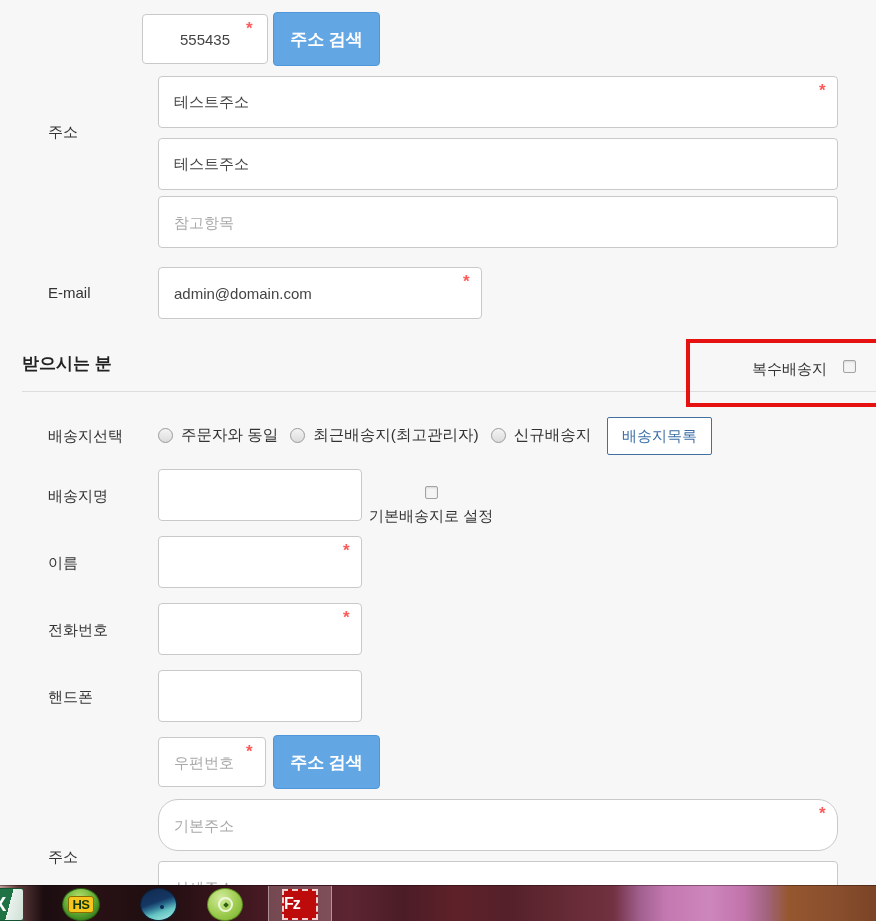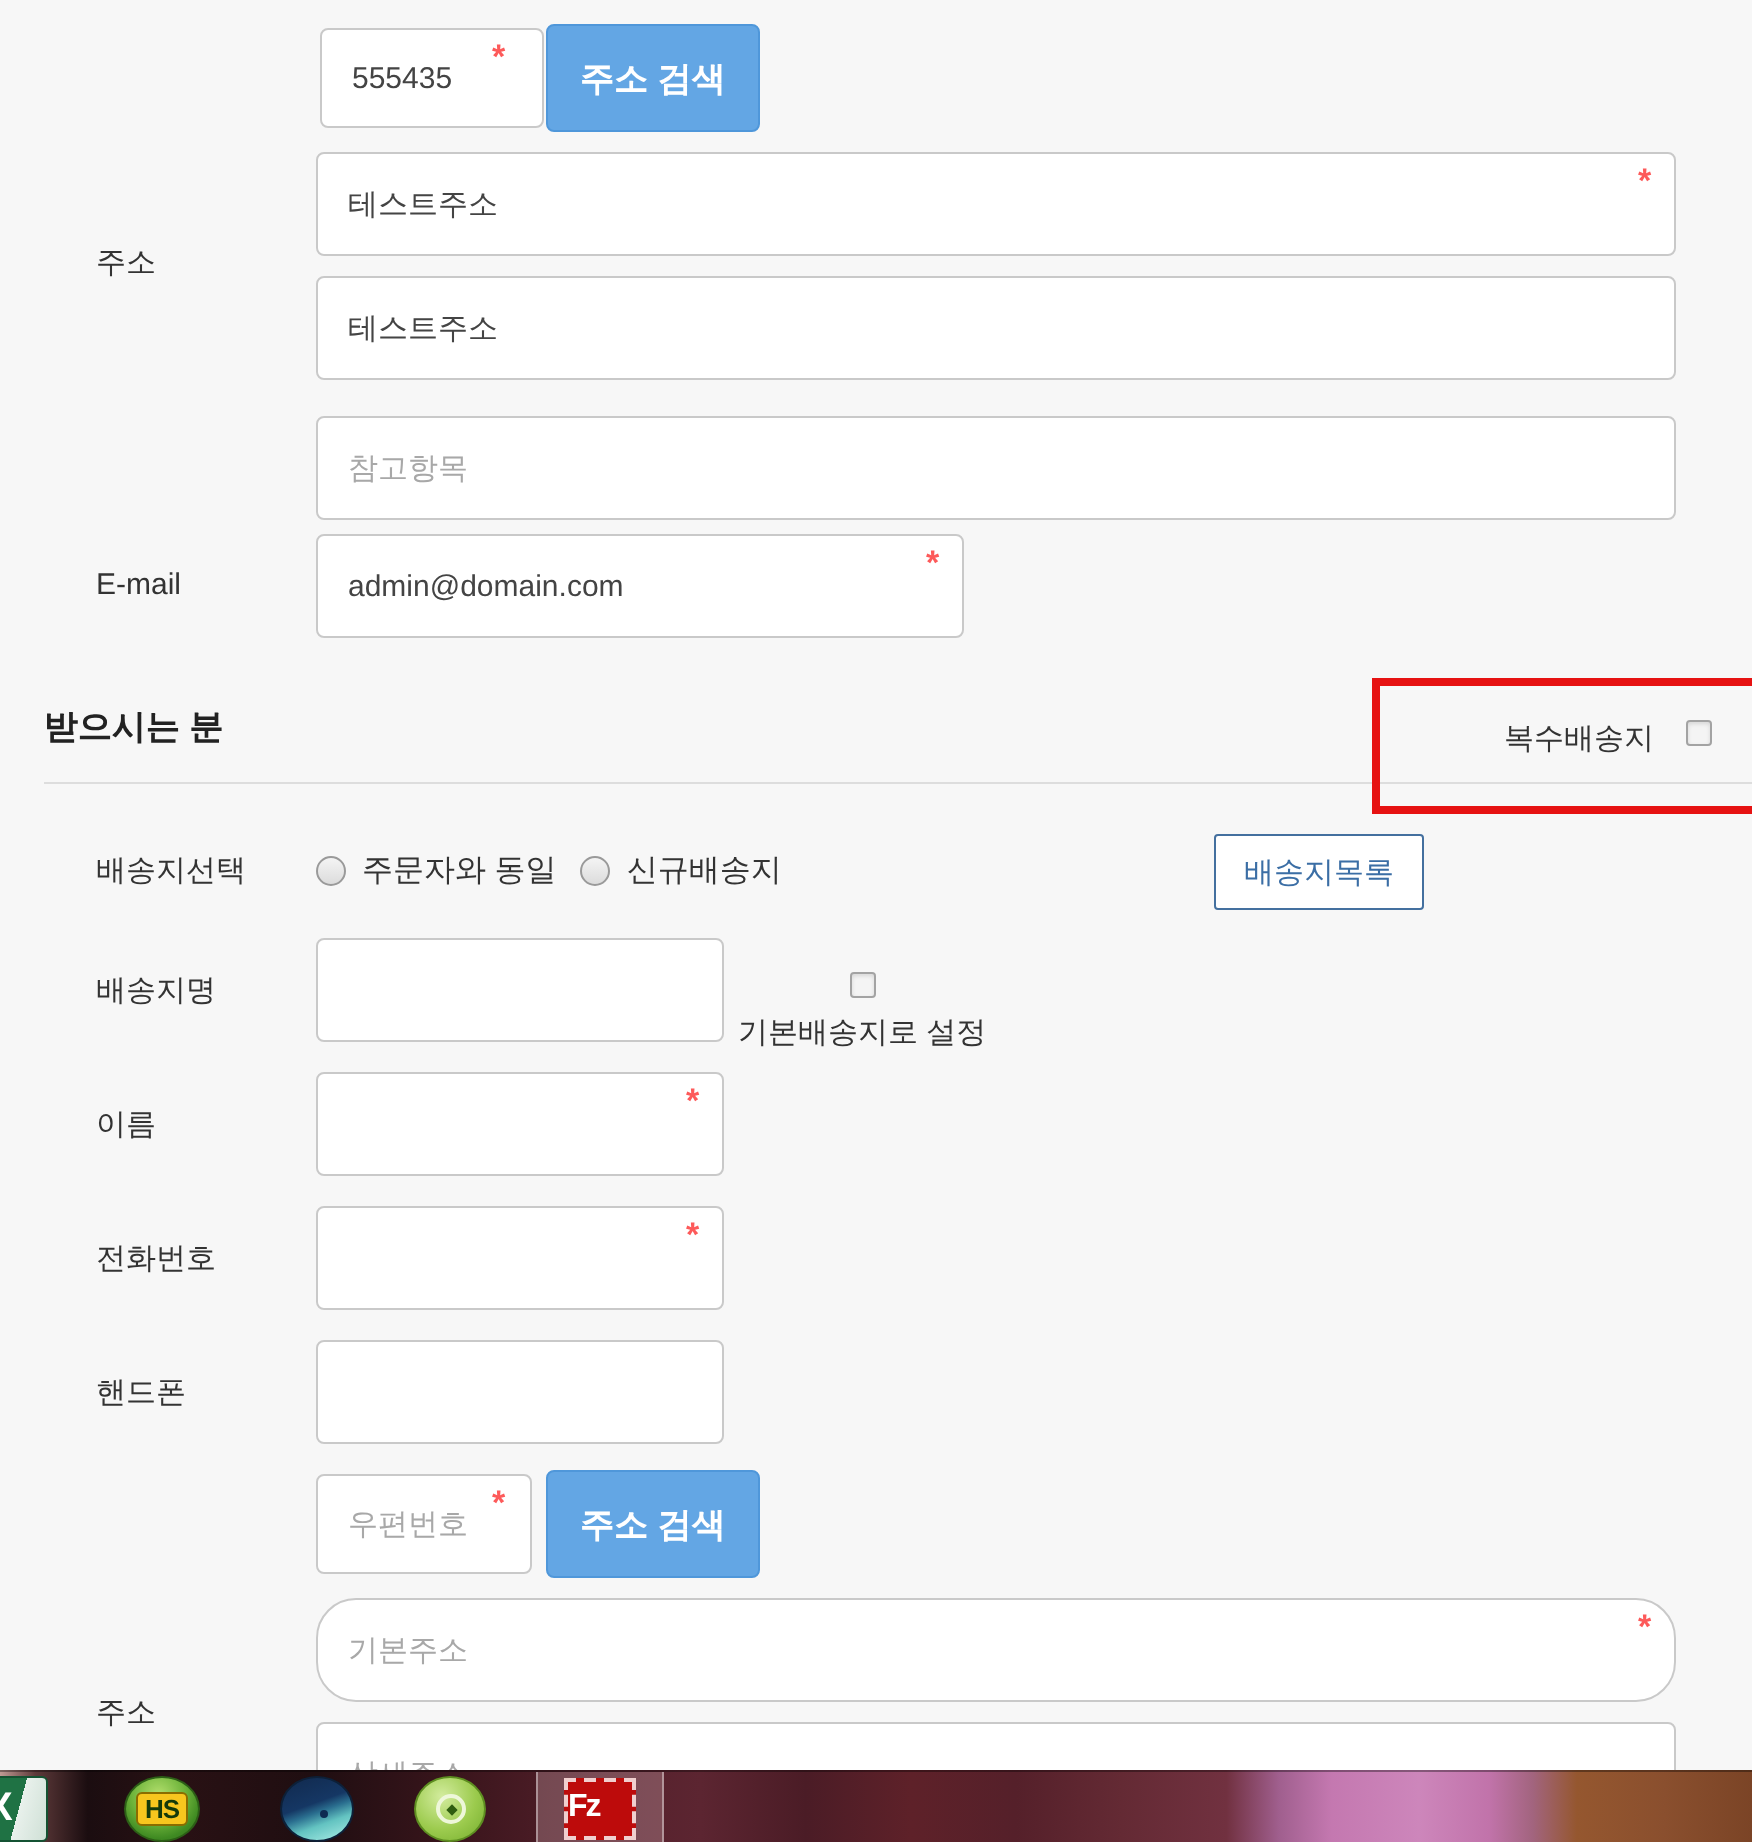--- a/index.html
+++ b/index.html
@@ -29,24 +29,24 @@
   .lbl-addr2   { top:848px; }
 
   
   .inp {
     position:absolute; height:52px;
     border:1px solid #c9c9c9; border-radius:4px;
     background:#fff; color:#444; font-size:15px;
     padding:0 15px; font-family:inherit; outline:none;
   }
   .inp::placeholder { color:#a8a8a8; opacity:1; }
-  .inp-postal  { left:160px; top:14px;  width:112px; height:50px; }
+  .inp-postal  { left:142px; top:14px;  width:126px; height:50px;text-align:center; }
   .inp-a1      { left:158px; top:76px;  width:680px; }
   .inp-a2      { left:158px; top:138px; width:680px; }
-  .inp-a3      { left:158px; top:208px; width:680px; }
+  .inp-a3      { left:158px; top:196px; width:680px; }
   .inp-email   { left:158px; top:267px; width:324px; }
   .inp-shipnm  { left:158px; top:469px; width:204px; }
   .inp-name    { left:158px; top:536px; width:204px; }
   .inp-phone   { left:158px; top:603px; width:204px; }
   .inp-mobile  { left:158px; top:670px; width:204px; }
   .inp-postal2 { left:158px; top:737px; width:108px; height:50px; }
   .inp-base    { left:158px; top:799px; width:680px;border-radius:20px; }
   .inp-detail  { left:158px; top:861px; width:680px; }
 
   
@@ -221,20 +221,24 @@
   <div class="red-box"></div>
 
   <div class="flabel lbl-select">배송지선택</div>
   <div class="radio-row">
     <span class="radio-item">
       <span class="radio"></span>
       <span>주문자와 동일</span>
     </span>
     <span class="radio-item">
       <span class="radio"></span>
+      <span>최근배송지(최고관리자)</span>
+    </span>
+    <span class="radio-item">
+      <span class="radio"></span>
       <span>신규배송지</span>
     </span>
   </div>
   <button class="btn-outline">배송지목록</button>
 
   <div class="flabel lbl-shipnm">배송지명</div>
   <input class="inp inp-shipnm" style="">
   <div class="default-chk">
     <span class="checkbox"></span>
     <span>기본배송지로 설정</span>

